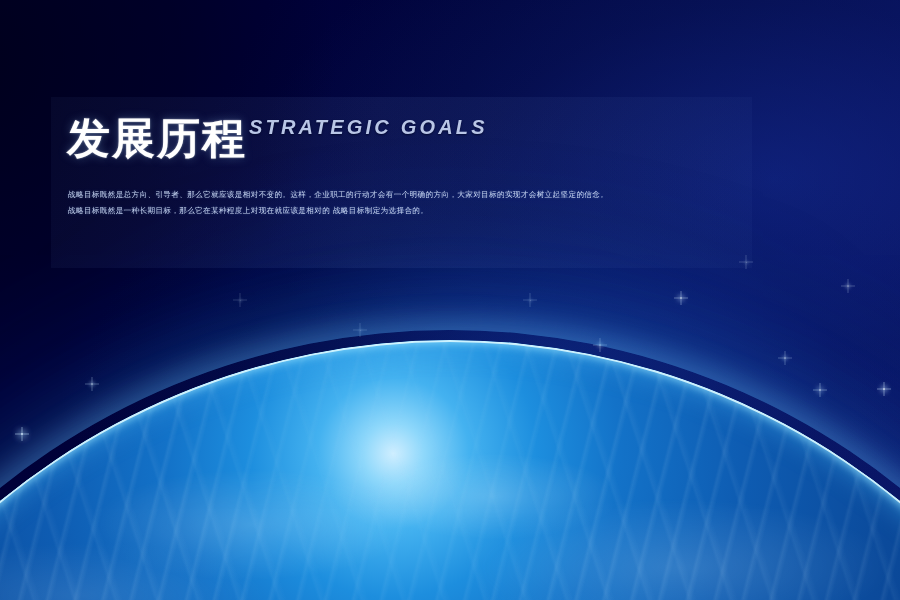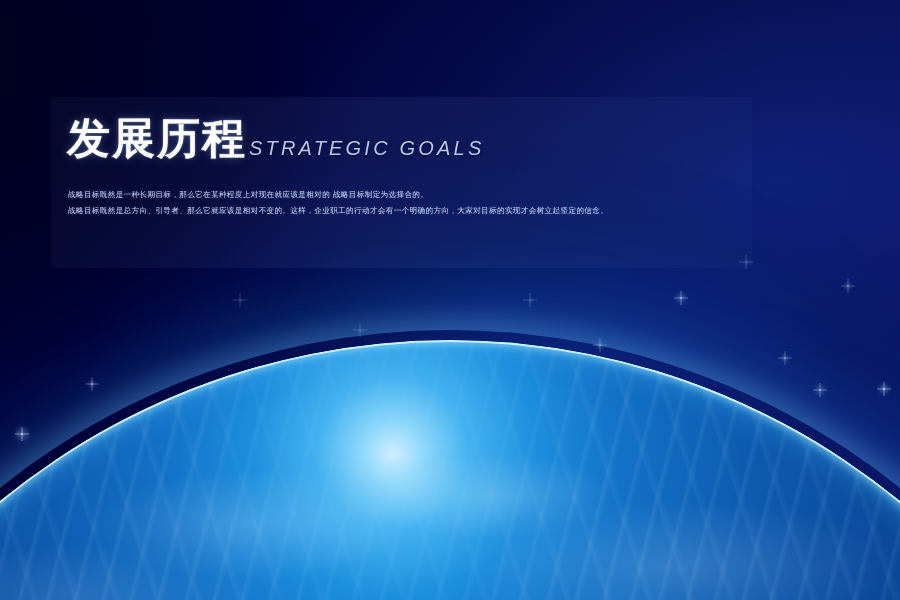--- a/index.html
+++ b/index.html
@@ -201,39 +201,39 @@
       rgba(118, 155, 225, 0.095) 45%,
       rgba(96, 132, 205, 0.045) 100%);
   }
 
   
   .title-row {
     position: absolute;
     left: 67px;
     top: 117px;
     display: flex;
-    align-items: flex-end;
+    align-items: flex-start;
     white-space: nowrap;
   }
   .title-cn {
     font-family: "Liberation Serif", "DejaVu Serif", serif;
     font-weight: bold;
     font-size: 43px;
     line-height: 1;
     color: #ffffff;
     letter-spacing: 2px;
     text-shadow:
       0 0 2px rgba(255,255,255,0.55),
       0 0 10px rgba(150, 200, 255, 0.35),
       1px 1px 2px rgba(0, 10, 50, 0.7);
   }
   .title-en {
     font-family: "Liberation Sans", sans-serif;
     font-style: italic;
-    font-weight: normal;
+    font-weight: bold;
     font-size: 20px;
     line-height: 1;
     letter-spacing: 3.2px;
     color: #b9c6e6;
     margin-left: 2px;
     padding-bottom: 2px;
     text-shadow: 0 1px 2px rgba(0, 6, 40, 0.8);
   }
 
   
@@ -292,17 +292,17 @@
   </div>
 
   <div class="text-panel"></div>
 
   <div class="title-row">
     <span class="title-cn">发展历程</span>
     <span class="title-en">STRATEGIC GOALS</span>
   </div>
 
   <div class="para" id="paragraph">
+      <div class="para-line">战略目标既然是总方向、引导者、那么它就应该是相对不变的。这样，企业职工的行动才会有一个明确的方向，大家对目标的实现才会树立起坚定的信念。</div>
       <div class="para-line">战略目标既然是一种长期目标，那么它在某种程度上对现在就应该是相对的 战略目标制定为选择合的。</div>
-      <div class="para-line">战略目标既然是总方向、引导者、那么它就应该是相对不变的。这样，企业职工的行动才会有一个明确的方向，大家对目标的实现才会树立起坚定的信念。</div>
     </div>
 
 </div>
 
 </body></html>

